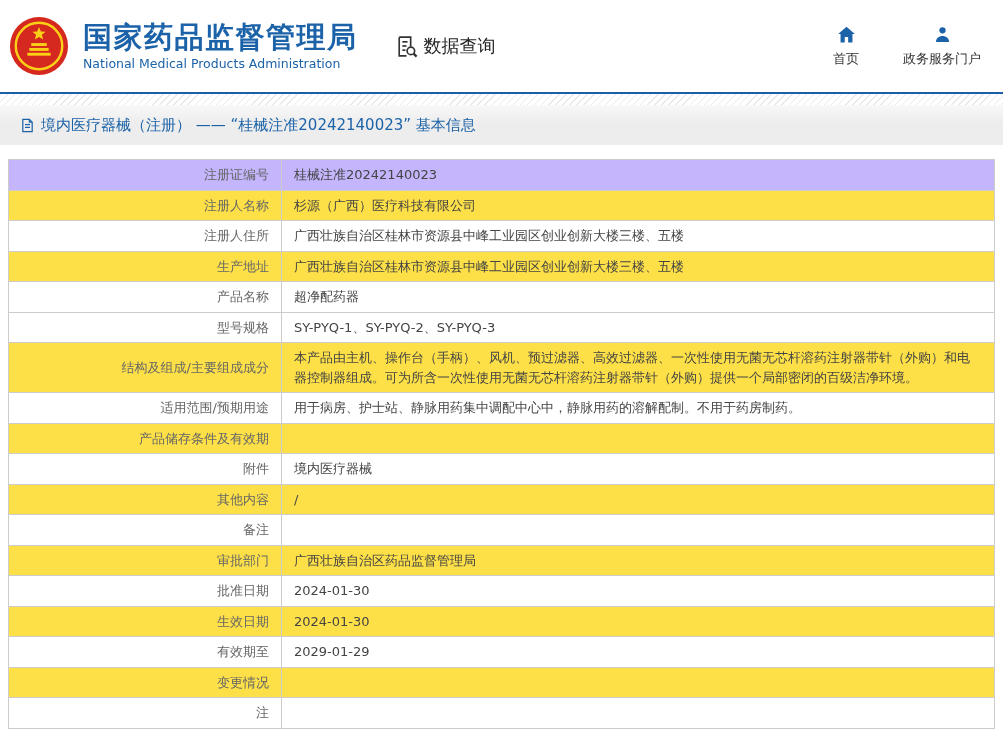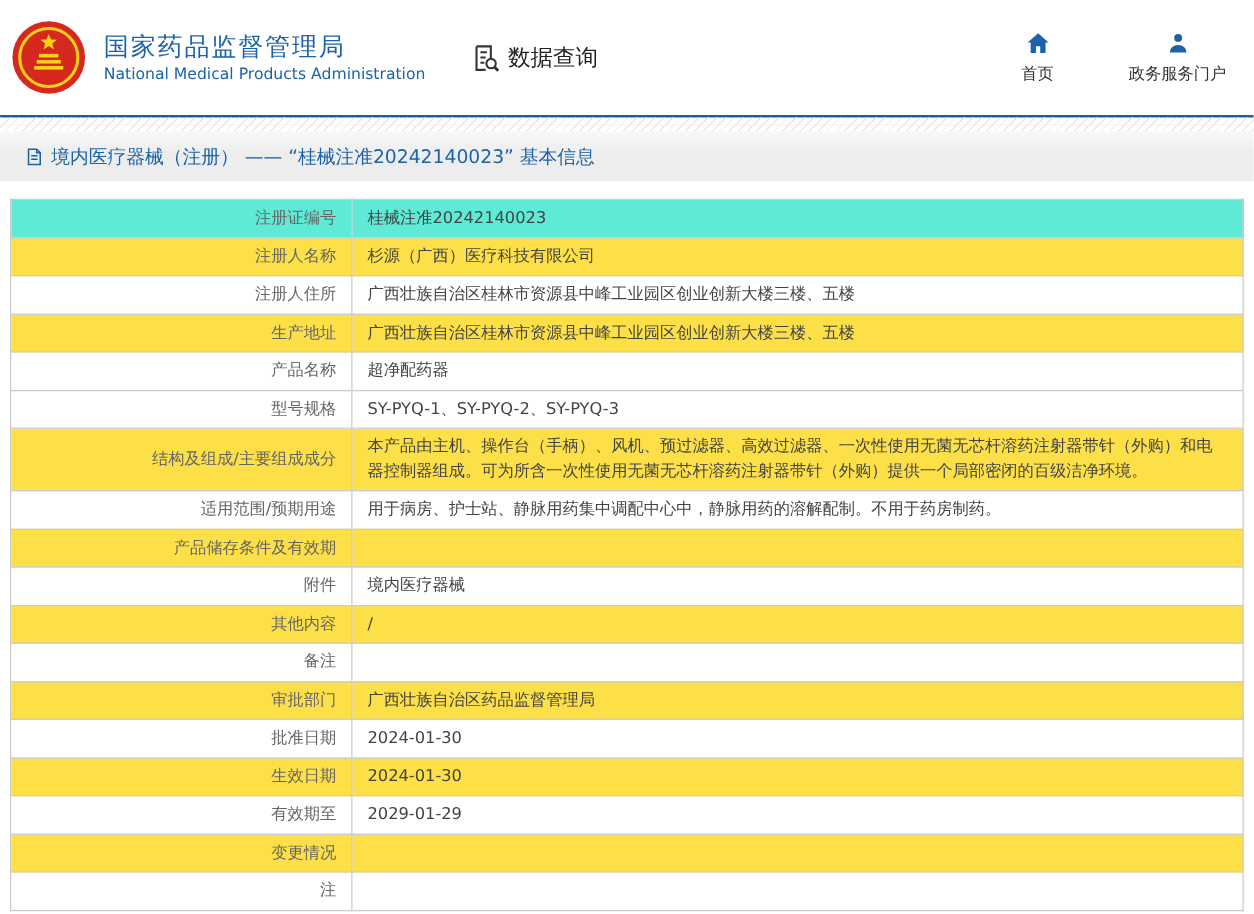--- a/index.html
+++ b/index.html
@@ -4,44 +4,44 @@
 <style>
   * { margin: 0; padding: 0; box-sizing: border-box; }
   html, body { width: 1003px; height: 731px; overflow: hidden; background: #fff;
     font-family: "DejaVu Sans", "Liberation Sans", sans-serif; }
 
   
   .header { height: 94px; display: flex; align-items: center;
     padding: 0 22px 0 8px; border-bottom: 2px solid #1b5fa8; background: #fff; }
   .logo { display: flex; align-items: center; cursor: pointer; }
   .titles { margin-left: 13px; }
-  .org-cn { font-size: 20px; font-weight: normal; color: #1b62a8; letter-spacing: 1.5px; line-height: 1.15; }
+  .org-cn { font-size: 29px; font-weight: bold; color: #1b62a8; letter-spacing: 1.5px; line-height: 1.15; }
   .org-en { font-size: 12.5px; color: #1b62a8; margin-top: 2px; }
   .data-query { display: flex; align-items: center; margin-left: 36px; gap: 5px;
     font-size: 18px; color: #222; cursor: pointer; }
-  .nav { margin-left: auto; display: flex; gap: 60px; }
+  .nav { margin-left: auto; display: flex; gap: 44px; }
   .nav-item { display: flex; flex-direction: column; align-items: center; gap: 5px;
     font-size: 13px; color: #333; cursor: pointer; }
 
   
   .hatch { height: 11px; background:
     repeating-linear-gradient(135deg, #e9e9e9 0 1px, rgba(0,0,0,0) 1px 5px); }
   .crumb-bar { height: 40px; display: flex; align-items: center; gap: 6px;
     padding: 0 20px; background: linear-gradient(180deg, #f8f8f8, #ededed 45%, #ededed); }
   .crumb-text { color: #1b62a8; font-size: 15px; }
 
   
   .table-wrap { padding: 14px 8px 0; }
   .info-table { width: 100%; border-collapse: collapse; table-layout: fixed; font-size: 13px; }
   .info-table td { border: 1px solid #ccc; height: 29px; padding: 5px 12px;
     vertical-align: middle; line-height: 1.5; word-break: break-all; }
   .cell-label { width: 273px; text-align: right; color: #666; }
   .cell-value { color: #444; }
   .row-alt  { background: #fde047; }
-  .row-first{ background: #5eead4; }
+  .row-first{ background: #c4b5fd; }
   .icon { line-height: 0; display: inline-block; }
 </style>
 </head>
 <body>
 
 <div class="header">
   <div class="logo">
     <span class="icon">
       <svg viewBox="0 0 64 64" width="62" height="62">
         <circle cx="32" cy="32" r="30" fill="#d5281e"></circle>

